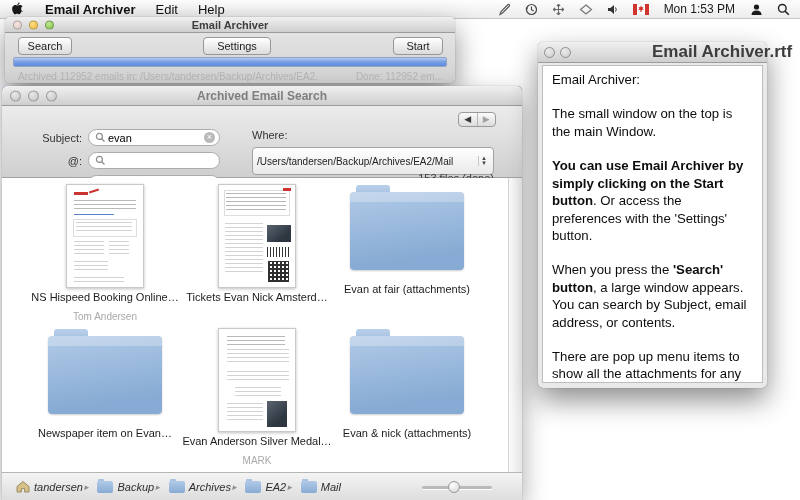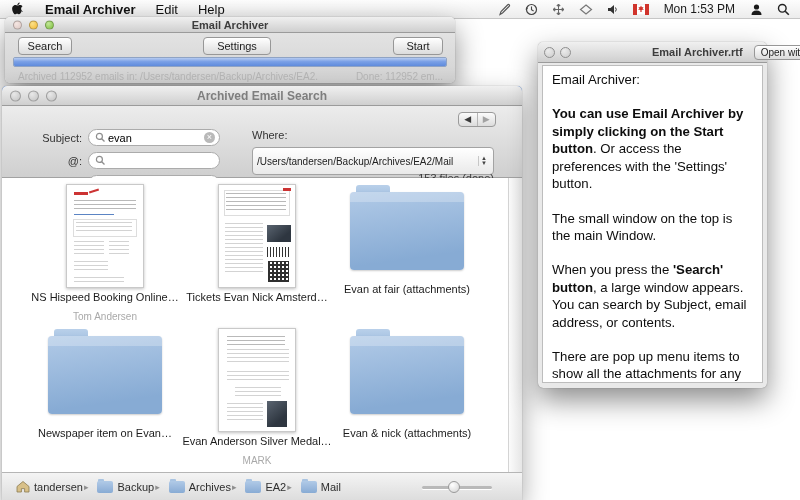--- a/index.html
+++ b/index.html
@@ -92,39 +92,39 @@
        repeating-linear-gradient(90deg,#2f2f2f 0 2px, #fff 2px 4px); }
   .folder { width:114px; height:78px; margin:8px auto 0; position:relative; }
   .folder .tab { position:absolute; left:6px; top:-7px; width:34px; height:12px; border-radius:3px 3px 0 0;
     background:linear-gradient(#b9d0ea,#a3c0e0); }
   .folder .bodyp { position:absolute; inset:0; border-radius:4px;
     background:linear-gradient(172deg,#b1cae7,#87abd4 80%); box-shadow:0 1px 2px rgba(0,0,0,.2); }
   .folder .bodyp::after { content:""; position:absolute; left:0; right:0; top:0; height:10px;
     border-radius:4px 4px 0 0; background:rgba(255,255,255,.25); }
 
   .pathbar { position:relative; height:28px; background:linear-gradient(#f4f4f4,#dddddd); border-top:1px solid #b5b5b5;
-    display:flex; align-items:center; font-size:11px; color:#2e2e2e; padding-left:14px; }
+    display:flex; align-items:center; font-size:11px; color:#2e2e2e; padding-left:14px;font-style:italic; }
   .crumb { display:flex; align-items:center; margin-right:4px; }
   .crumb .sep { color:#8e8e8e; margin:0 5px 0 1px; font-size:9px; }
   .minifolder { width:16px; height:12px; position:relative; margin-right:4px; }
   .minifolder::before { content:""; position:absolute; left:1px; top:-2px; width:6px; height:3px;
     background:#a9c4e2; border-radius:1px 1px 0 0; }
   .minifolder::after { content:""; position:absolute; inset:0; border-radius:2px;
     background:linear-gradient(#b1cae7,#88abd4); }
   .sizeslider { position:absolute; right:30px; top:13px; width:70px; height:3px; background:#b9b9b9;
     border-radius:2px; box-shadow:0 1px 0 #fff; }
   .sliderknob { position:absolute; left:26px; top:-5px; width:12px; height:12px; border-radius:50%;
     background:radial-gradient(circle at 35% 30%, #ffffff, #d2d2d2); border:1px solid #9a9a9a; }
 
   
   #quicklook { left:538px; top:42px; width:229px; height:346px; background:#e9e9e9; }
   #quicklook .titlebar { height:21px; padding:0 6px; gap:5px; }
   .ql-circ { width:11px; height:11px; border-radius:50%; border:1px solid #8f8f8f;
     background:radial-gradient(circle at 35% 30%, #ececec, #cccccc); flex:0 0 auto; }
-  .ql-title { font-size:11px; font-weight:bold; color:#3d3d3d; white-space:nowrap; margin-left:28px;padding-left:48px; }
+  .ql-title { font-size:17px; font-weight:bold; color:#3d3d3d; white-space:nowrap; margin-left:28px;padding-left:48px; }
   .ql-open { margin-left:6px; font-size:10px; padding:1px 6px; white-space:nowrap; }
   .ql-body { position:absolute; left:4px; right:4px; top:23px; bottom:5px; background:#fff;
     border:1px solid #bdbdbd; padding:5px 9px; overflow:hidden; }
   .ql-body p { font-size:13.2px; line-height:1.32; color:#0d0d0d; margin-bottom:17px; }
   .ql-body b { font-weight:bold; }
 </style>
 </head>
 <body>
 
 <div class="menubar">
@@ -376,18 +376,18 @@
 <section class="window" id="quicklook">
   <div class="titlebar">
     <span class="ql-circ"></span>
     <span class="ql-circ"></span>
     <span class="ql-title">Email Archiver.rtf</span>
     <span class="btn ql-open">Open with TextEdit</span>
 
   </div>
   <div class="ql-body">
     <p><span>Email Archiver:</span><b></b><span></span></p>
+    <p><span>The small window on the top is the main Window.</span><b></b><span></span></p>
     <p><span></span><b>You can use Email Archiver by simply clicking on the Start button</b><span>. Or access the preferences with the 'Settings' button.</span></p>
-    <p><span>The small window on the top is the main Window.</span><b></b><span></span></p>
     <p><span>When you press the </span><b>'Search' button</b><span>, a large window appears. You can search by Subject,  email address, or contents.</span></p>
     <p><span>There are pop up menu items to show all the attachments for any found email. You can open multiple search windows.</span><b></b><span></span></p>
   </div>
 </section>
 
 </body></html>

